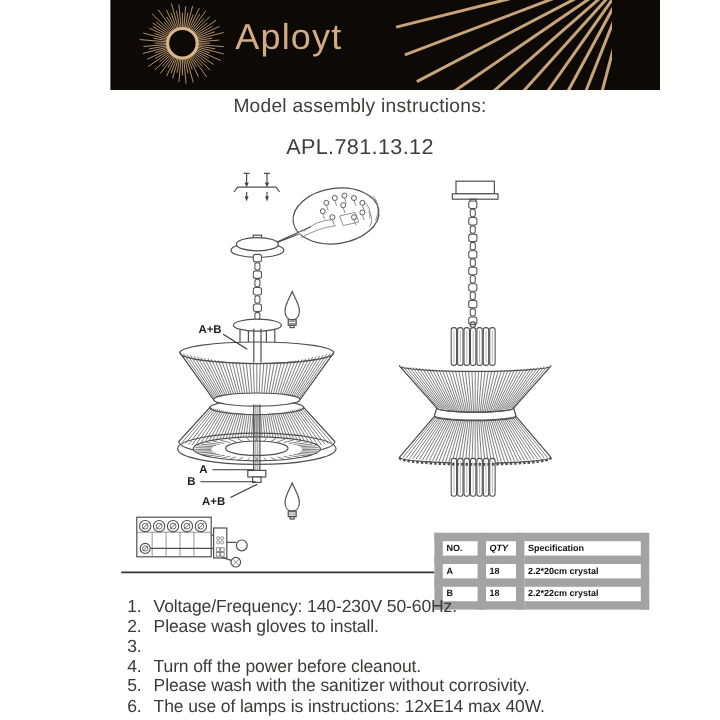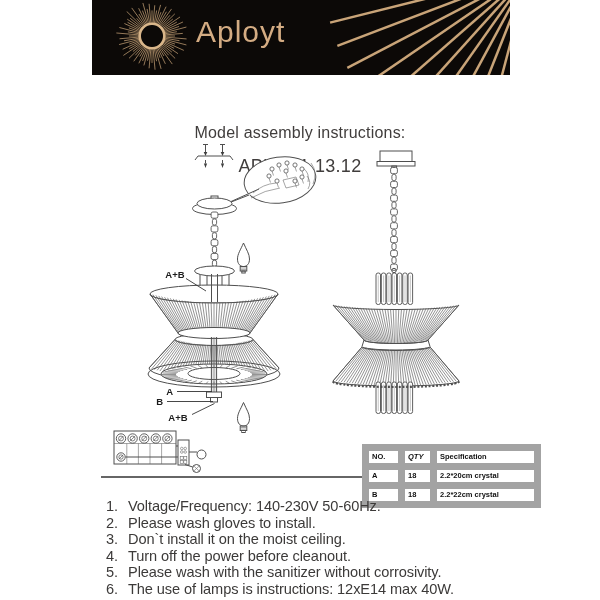--- a/index.html
+++ b/index.html
@@ -1,24 +1,24 @@
 <!DOCTYPE html>
 <html><head>
 <meta charset="utf-8">
 <style>
   html,body{margin:0;padding:0;background:#fff;}
   .page{position:relative;width:600px;height:600px;background:#ffffff;overflow:hidden;
         font-family:"Liberation Sans",sans-serif;}
   
-  .banner{position:absolute;left:92px;top:0;width:418px;height:75px;background:#0c0907;}
+  .banner{position:absolute;left:92px;top:0;width:418px;height:75px;background:#0c0907;padding-left:40px;}
   .banner svg{position:absolute;inset:0;}
   .brand{position:absolute;left:104px;top:14px;font-size:30px;font-weight:500;
          color:#d4ac83;letter-spacing:1px;line-height:1.2;}
   
-  .hdr{position:absolute;left:0;width:600px;text-align:center;color:#403d3c;margin-top:44px;}
+  .hdr{position:absolute;left:0;width:600px;text-align:center;color:#403d3c;}
   .hdr.title{top:80px;font-size:16px;font-weight:500;letter-spacing:.2px;}
   .hdr.model{top:112px;font-size:18px;font-weight:500;letter-spacing:.3px;}
   
   #art{position:absolute;left:0;top:0;width:600px;height:600px;}
   .s{fill:none;stroke:#4f4f4f;stroke-width:1;}
   .sw{fill:#fff;stroke:#4f4f4f;stroke-width:1;}
   .thin{fill:none;stroke:#6a6a6a;stroke-width:.6;}
   .dark{fill:none;stroke:#333;stroke-width:.9;}
   .fill3{fill:#3f3f3f;stroke:none;}
   .lbl{font:bold 9.5px "Liberation Sans",sans-serif;fill:#1c1c1c;}
@@ -602,21 +602,20 @@
     <div class="ins-row">
       <span class="ins-num">1.</span>
       <span class="ins-text">Voltage/Frequency: 140-230V 50-60Hz.</span>
       </div>
     <div class="ins-row">
       <span class="ins-num">2.</span>
       <span class="ins-text">Please wash gloves to install.</span>
       </div>
     <div class="ins-row">
       <span class="ins-num">3.</span>
-      <span class="ins-text">Don`t install it on the moist ceiling.</span>
       </div>
     <div class="ins-row">
       <span class="ins-num">4.</span>
       <span class="ins-text">Turn off the power before cleanout.</span>
       </div>
     <div class="ins-row">
       <span class="ins-num">5.</span>
       <span class="ins-text">Please wash with the sanitizer without corrosivity.</span>
       </div>
     <div class="ins-row">

